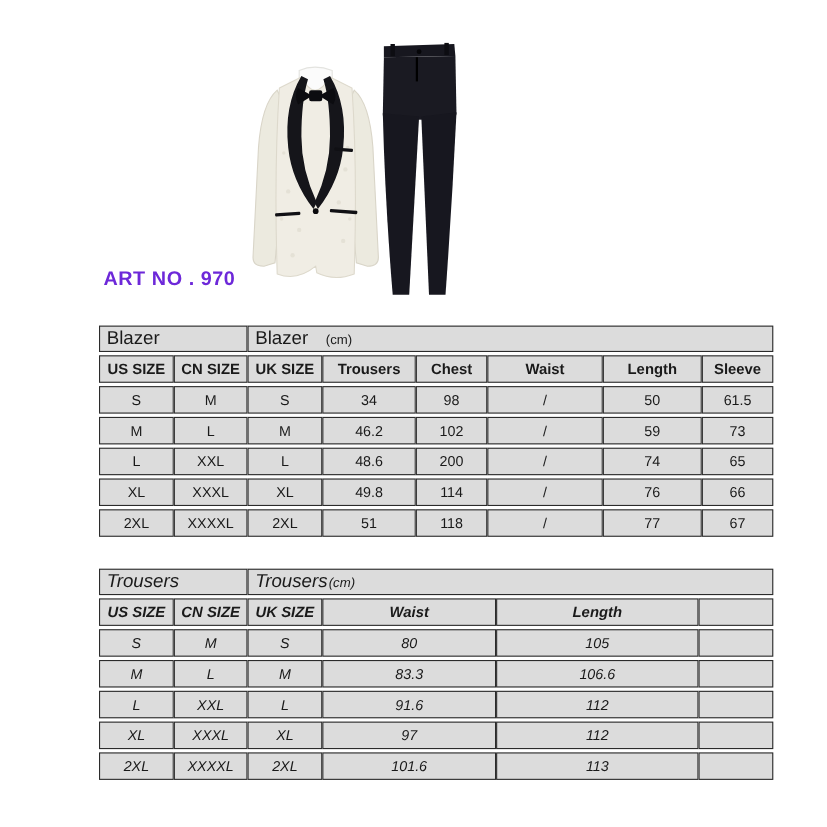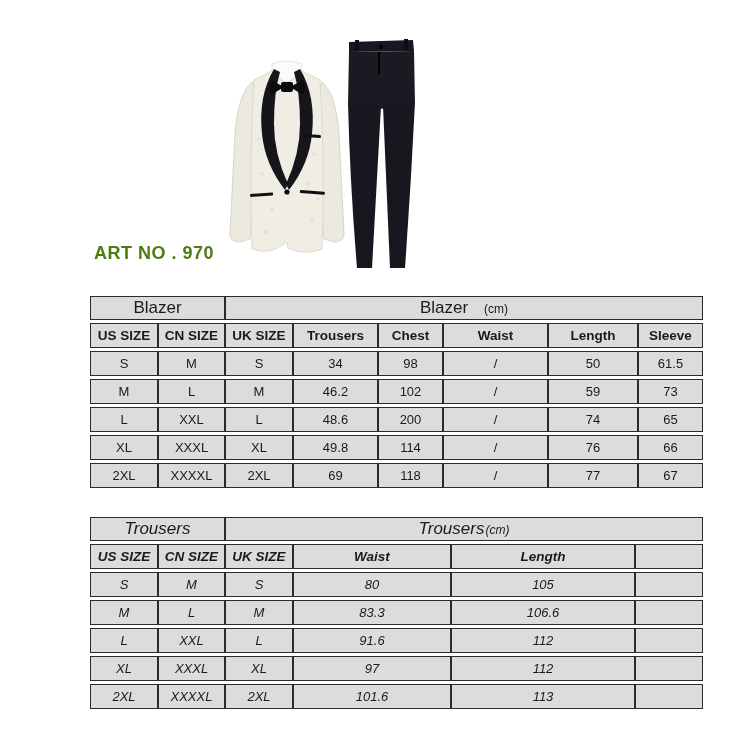--- a/index.html
+++ b/index.html
@@ -15,40 +15,40 @@
   
   .product {
     position: absolute; left: 222px; top: 34px;
     width: 202px; height: 242px;
   }
 
   
   .art-no {
     position: absolute; left: 94px; top: 243px;
     font-size: 18px; font-weight: bold; letter-spacing: 0.5px;
-    color: #4d7c0f;
+    color: #6d28d9;
   }
 
   
   .size-table {
     position: absolute; left: 90px; width: 613px;
     border-collapse: separate; border-spacing: 0 3px;
     table-layout: fixed;
   }
   .blazer-pos   { top: 293px; }
   .trousers-pos { top: 514px; font-style: italic; }
 
   .size-table td, .size-table th {
     background: var(--cellbg, #dcdcdc);
     border: 1px solid var(--bordercol, #2b2b2b);
     text-align: center; vertical-align: middle;
     overflow: hidden; white-space: nowrap;
   }
   .size-table .title-cell {
-    text-align: center; font-size: 17px; font-weight: normal;
+    text-align: left; font-size: 17px; font-weight: normal;
     padding: 1px 6px; height: 19px;
   }
   .size-table .unit { font-size: 12px; }
   .unit-gap { margin-left: 16px; }
   .unit-tight { margin-left: 1px; }
   .size-table th { font-size: 13.5px; font-weight: bold; height: 21px; padding: 1px 2px; }
   .size-table td.data-cell { font-size: 13px; font-weight: normal; height: 21px; padding: 1px 2px; }
 </style>
 </head>
 <body style="--cellbg: #dcdcdc; --bordercol: #2b2b2b; --text: #1a1a1a;">
@@ -186,21 +186,21 @@
         <td class="data-cell">49.8</td>
         <td class="data-cell">114</td>
         <td class="data-cell">/</td>
         <td class="data-cell">76</td>
         <td class="data-cell">66</td>
       </tr>
       <tr>
         <td class="data-cell">2XL</td>
         <td class="data-cell">XXXXL</td>
         <td class="data-cell">2XL</td>
-        <td class="data-cell">69</td>
+        <td class="data-cell">51</td>
         <td class="data-cell">118</td>
         <td class="data-cell">/</td>
         <td class="data-cell">77</td>
         <td class="data-cell">67</td>
       </tr>
     </tbody>
 </table>
 
 <table class="size-table trousers-pos">
   <colgroup>

